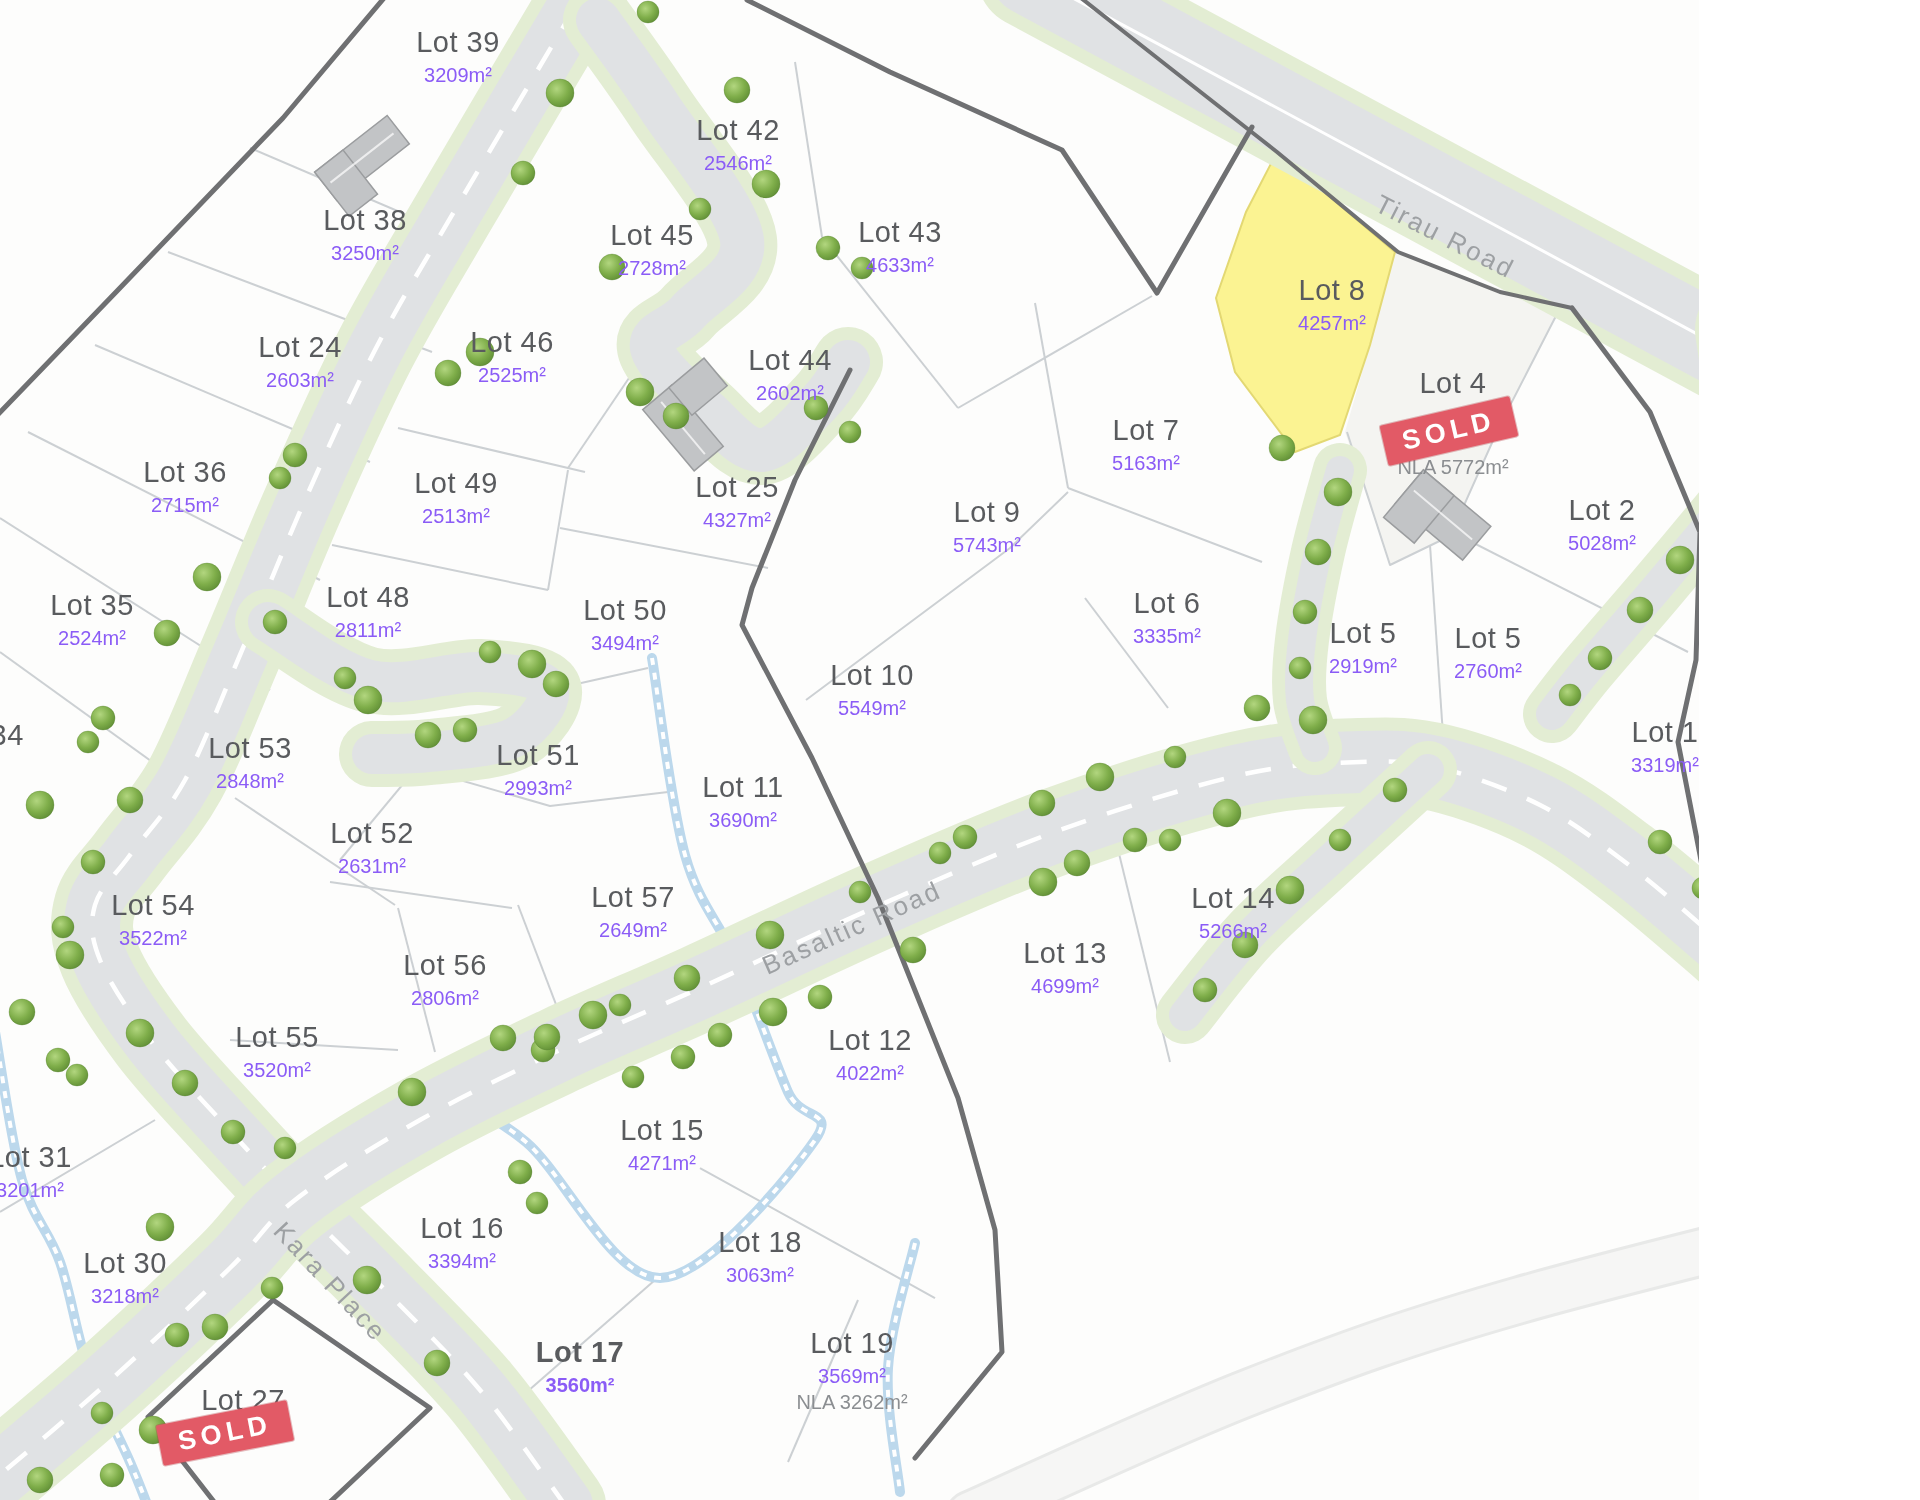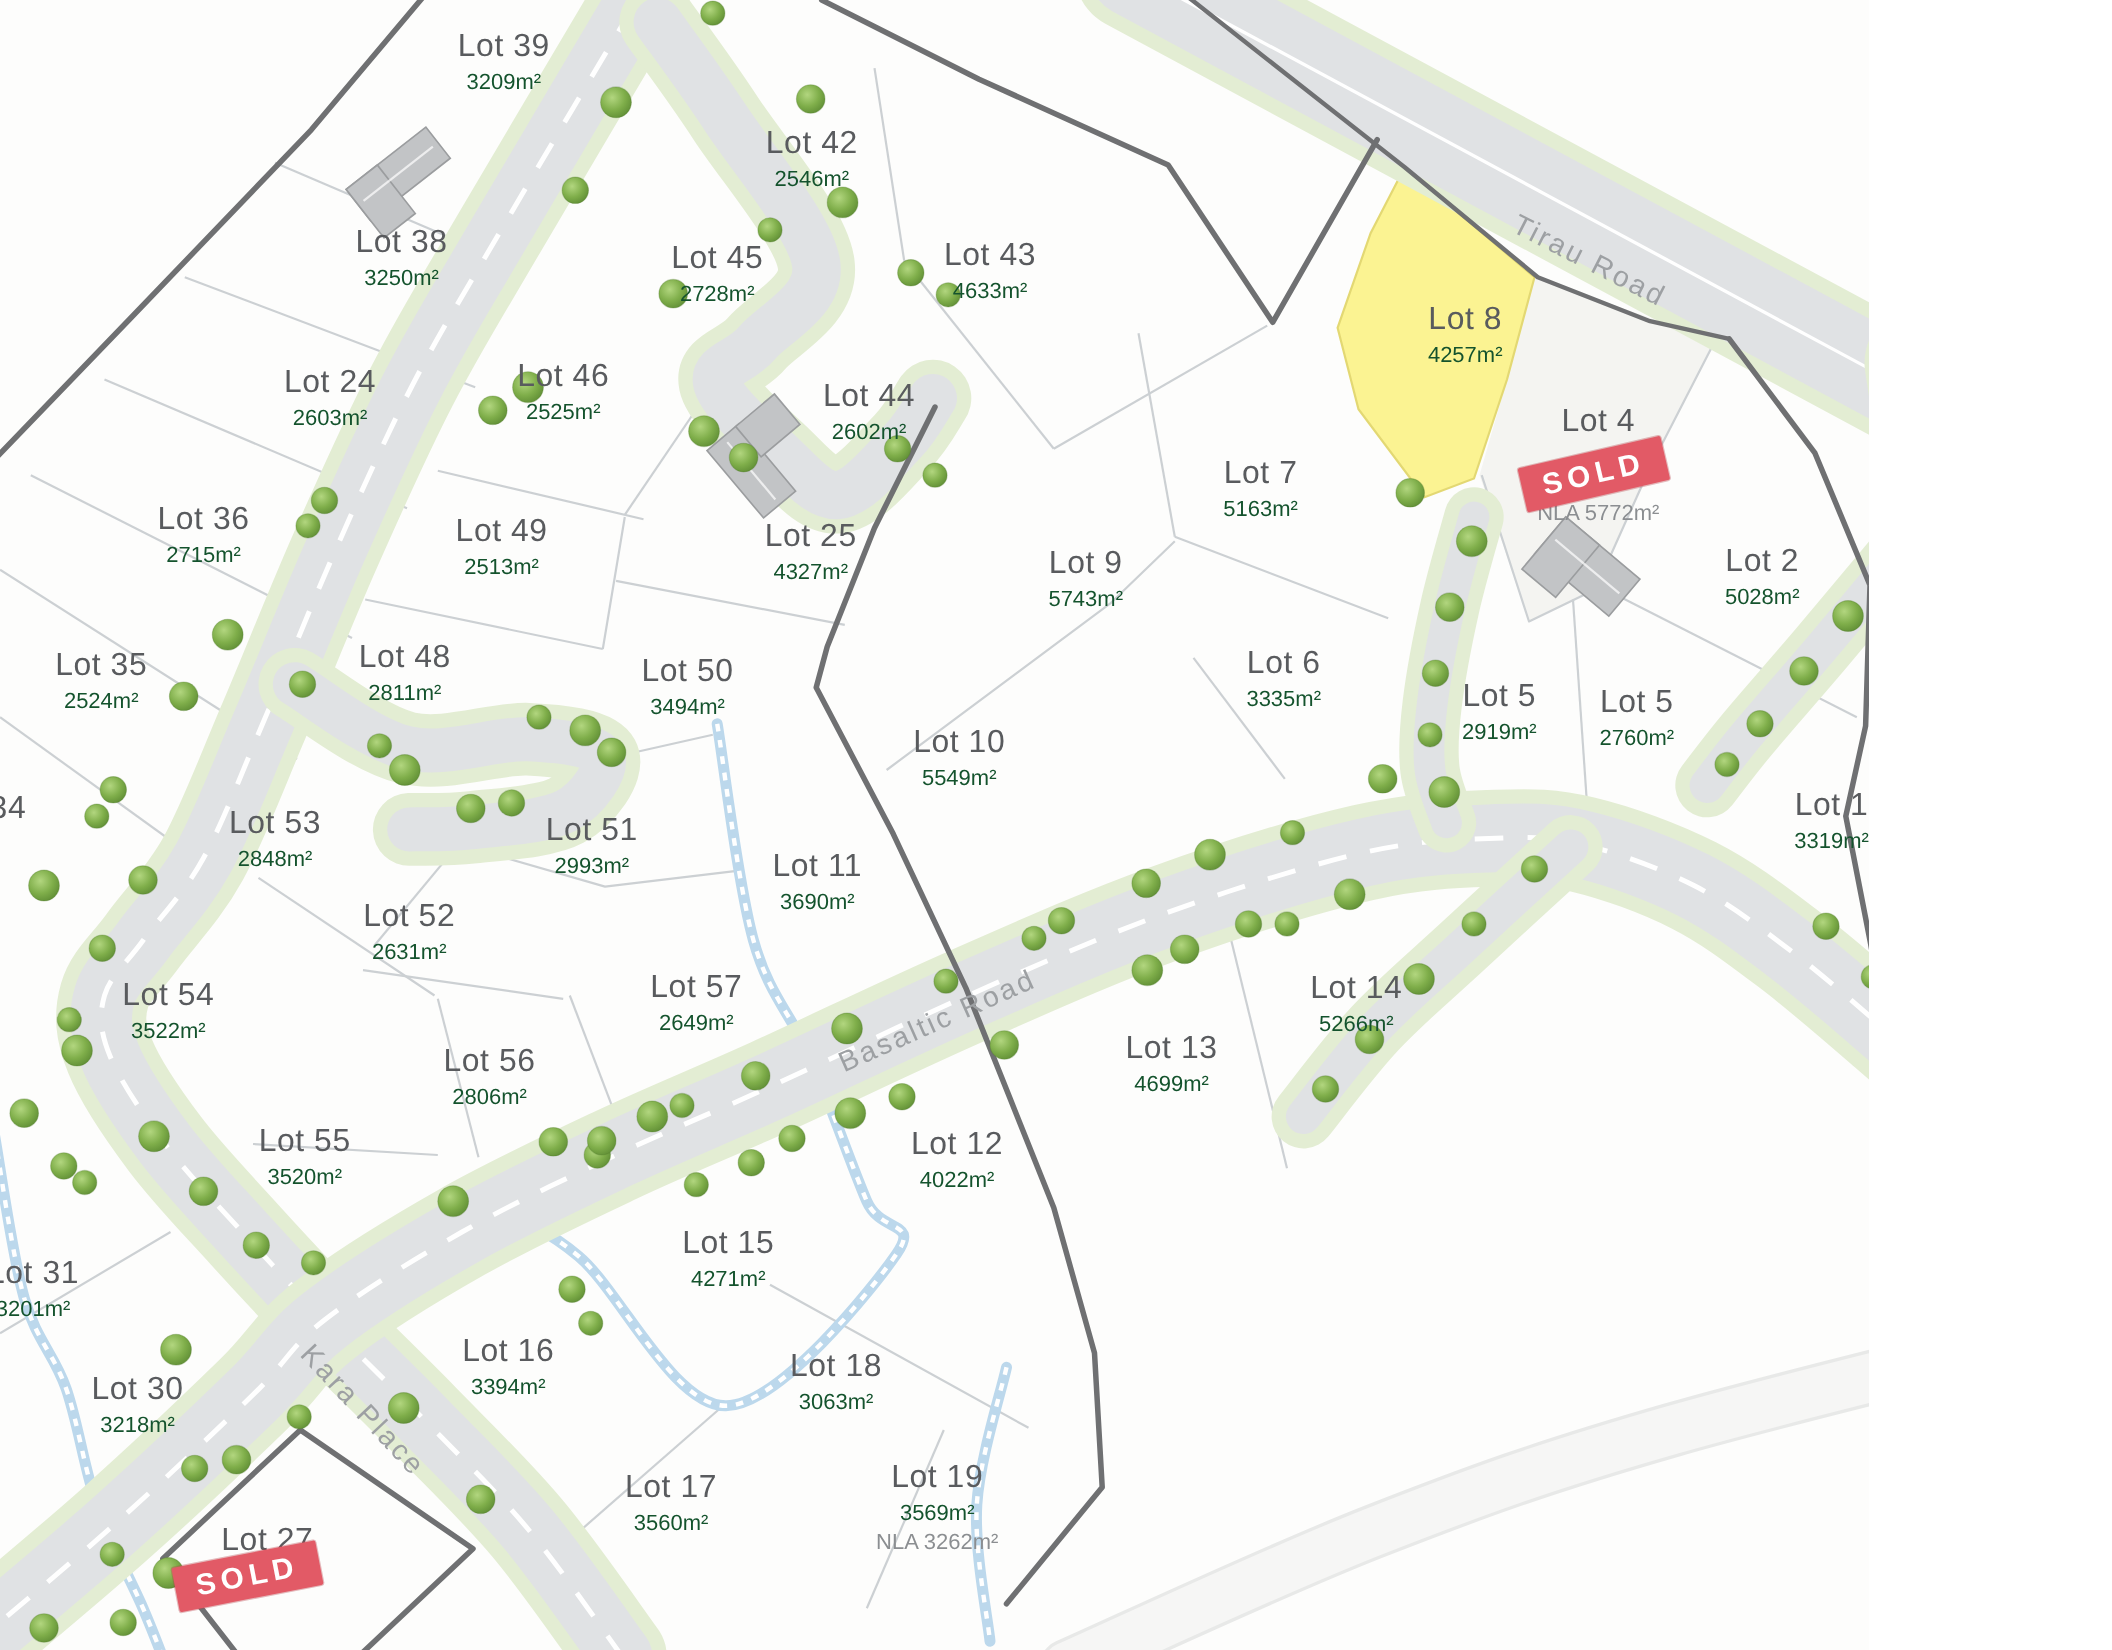--- a/index.html
+++ b/index.html
@@ -3,21 +3,21 @@
 <meta charset="utf-8">
 <style>
   body{margin:0;background:#ffffff;}
   #stage{position:relative;width:1699px;height:1500px;overflow:hidden;
          font-family:"Liberation Sans",sans-serif;background:#fdfdfc;}
   #map-svg{position:absolute;left:0;top:0;width:1920px;height:1500px;}
   #labels{position:absolute;left:0;top:0;width:1920px;height:1500px;pointer-events:none;}
   .lot{position:absolute;display:flex;flex-direction:column;align-items:center;
        transform:translate(-50%,0);text-align:center;pointer-events:auto;}
   .lot-name{font-size:29px;line-height:30px;color:#595b5e;letter-spacing:.5px;white-space:nowrap;}
-  .lot-area{font-size:20px;line-height:22px;margin-top:7px;color:#14532d;white-space:nowrap;}
+  .lot-area{font-size:20px;line-height:22px;margin-top:7px;color:#8b5cf6;white-space:nowrap;}
   .lot-nla{font-size:20px;line-height:22px;margin-top:4px;color:#8b8e91;white-space:nowrap;}
   .road-label{position:absolute;font-size:26px;color:#9da0a3;letter-spacing:2.5px;
               white-space:nowrap;transform-origin:center;}
   .sold-badge{position:absolute;background:#e25a66;color:#ffffff;font-weight:bold;
               font-size:27px;letter-spacing:5px;padding:5px 19px;border-radius:2px;
               box-shadow:0 0 0 1px rgba(180,60,70,.35);}
 </style>
 </head>
 <body>
 
@@ -335,21 +335,21 @@
       </div>
       <div class="sold-badge" style="left: 225px; top: 1433px; transform: translate(-50%, -50%) rotate(-11deg);">SOLD</div>
       <div class="lot" style="left: 662px; top: 1115px;">
         <span class="lot-name">Lot 15</span>
         <span class="lot-area">4271m²</span>
       </div>
       <div class="lot" style="left: 760px; top: 1227px;">
         <span class="lot-name">Lot 18</span>
         <span class="lot-area">3063m²</span>
       </div>
-      <div class="lot" style="left: 610px; top: 1337px;">
+      <div class="lot" style="left: 580px; top: 1337px; font-weight: bold;">
         <span class="lot-name">Lot 17</span>
         <span class="lot-area">3560m²</span>
       </div>
       <div class="lot" style="left: 852px; top: 1328px;">
         <span class="lot-name">Lot 19</span>
         <span class="lot-area">3569m²</span>
         <span class="lot-nla">NLA 3262m²</span>
       </div>
       <div class="lot" style="left: 870px; top: 1025px;">
         <span class="lot-name">Lot 12</span>

